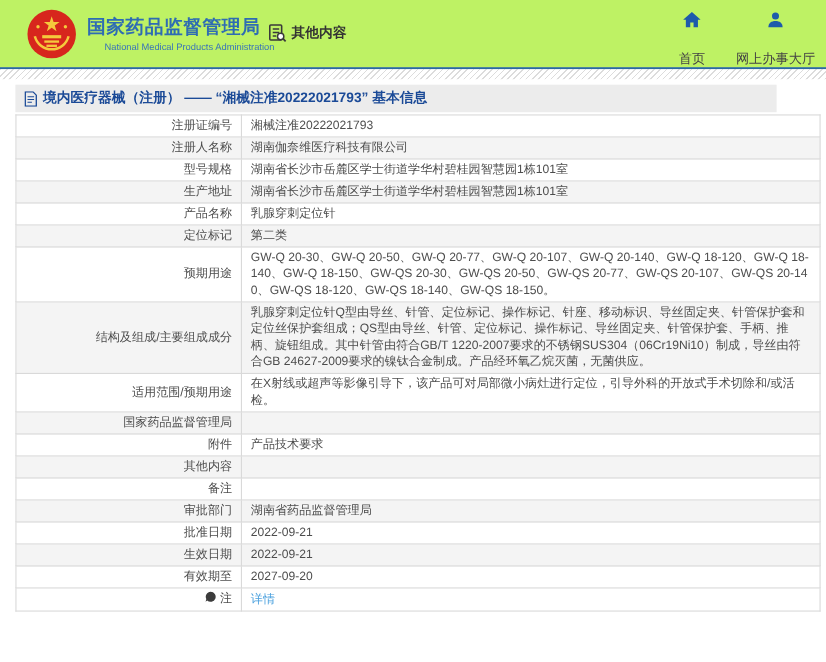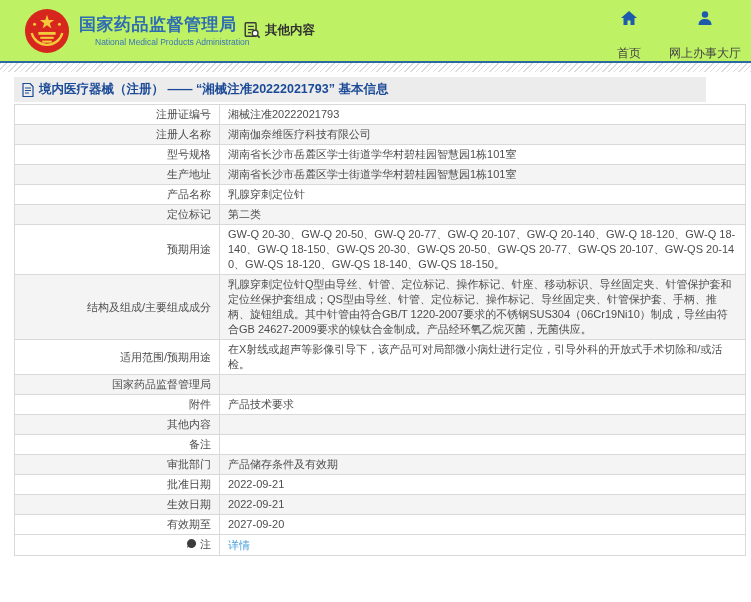--- a/index.html
+++ b/index.html
@@ -175,21 +175,21 @@
         <tr class="alt">
     <td class="label">其他内容</td>
     <td class="value"></td>
   </tr>
         <tr>
     <td class="label">备注</td>
     <td class="value"></td>
   </tr>
         <tr class="alt">
     <td class="label">审批部门</td>
-    <td class="value">产品储存条件及有效期</td>
+    <td class="value">湖南省药品监督管理局</td>
   </tr>
         <tr>
     <td class="label">批准日期</td>
     <td class="value">2022-09-21</td>
   </tr>
         <tr class="alt">
     <td class="label">生效日期</td>
     <td class="value">2022-09-21</td>
   </tr>
         <tr>

